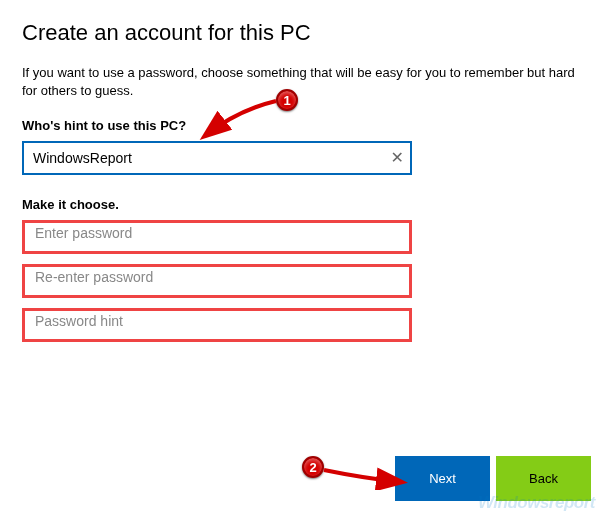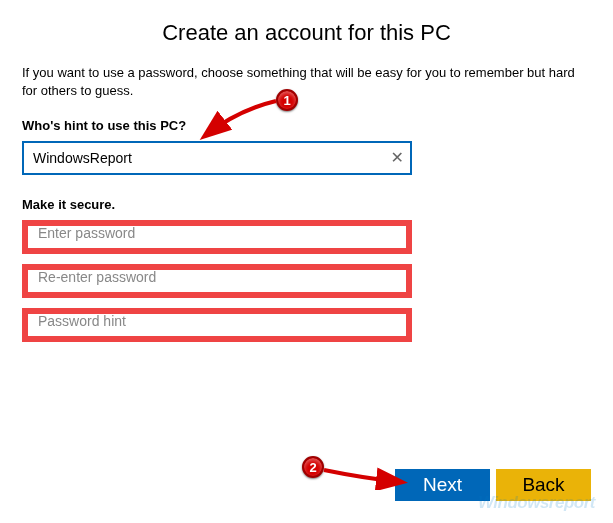--- a/index.html
+++ b/index.html
@@ -13,21 +13,20 @@
       width: 613px;
       height: 523px;
       position: relative;
       padding: 20px 22px;
     }
     .title {
       font-size: 22px;
       font-weight: 400;
       color: #000;
       margin-bottom: 18px;
-      text-align: center;
     }
     .subtitle {
       font-size: 13px;
       color: #000;
       line-height: 1.4;
       margin-bottom: 18px;
       max-width: 560px;
     }
     .section-label {
       font-size: 13px;
@@ -36,21 +35,21 @@
       margin-bottom: 8px;
     }
     .input-wrap {
       position: relative;
       width: 390px;
       margin-bottom: 10px;
     }
     .text-input {
       width: 100%;
       height: 34px;
-      border: 6px solid #ef4444;
+      border: 3px solid #ef4444;
       padding: 0 30px 8px 10px;
       font-size: 14px;
       font-family: inherit;
       color: #000;
       outline: none;
     }
     .text-input.focused {
       border: 2px solid #0067b8;
       padding: 0 29px 0 9px;
     }
@@ -72,32 +71,32 @@
     }
     .footer {
       position: absolute;
       bottom: 22px;
       right: 22px;
       display: flex;
       gap: 6px;
     }
     .btn {
       width: 95px;
-      height: 32px;
+      height: 45px;
       border: none;
-      font-size: 19px;
+      font-size: 13px;
       font-family: inherit;
       cursor: pointer;
     }
     .btn-primary {
       background: #0067b8;
       color: #fff;
     }
     .btn-secondary {
-      background: #eab308;
+      background: #84cc16;
       color: #000;
     }
     .watermark {
       position: absolute;
       bottom: 10px;
       right: 18px;
       font-size: 17px;
       font-style: italic;
       font-weight: 600;
       color: rgba(0, 120, 200, 0.18);
@@ -134,21 +133,21 @@
 
 <div class="section-label">Who's hint to use this PC?</div>
 
 <div class="input-wrap">
   <input type="text" class="text-input focused" value="WindowsReport" style="">
   <span class="clear-icon">✕</span>
 </div>
 
 <div class="spacer"></div>
 
-<div class="section-label">Make it secure.</div>
+<div class="section-label">Make it choose.</div>
 
 <div class="input-wrap">
   <input type="password" class="text-input" placeholder="Enter password" style="">
 </div>
 
 <div class="input-wrap">
   <input type="password" class="text-input" placeholder="Re-enter password" style="">
 </div>
 
 <div class="input-wrap">

